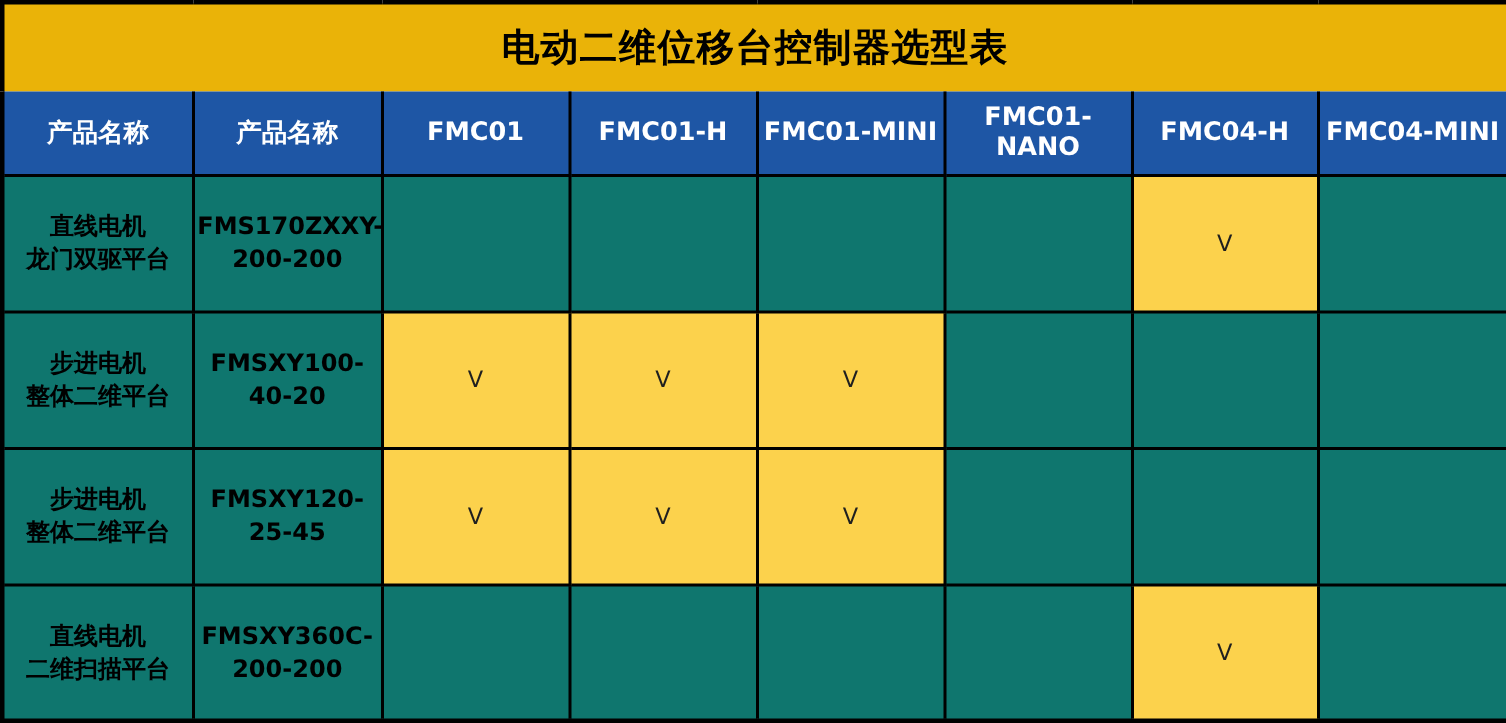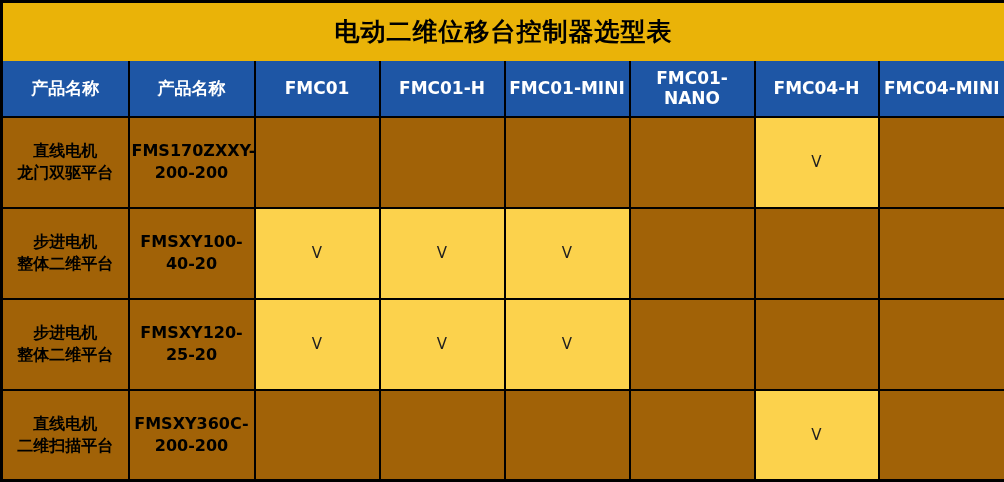--- a/index.html
+++ b/index.html
@@ -41,21 +41,21 @@
     text-align:center;vertical-align:middle;
     border:2px solid var(--border);
     border-top:none;
     padding:0 2px;
   }
   
   td.data-cell{
     height:60px;
     border:2px solid var(--border);
     text-align:center;vertical-align:middle;
-    background:#a16207;
+    background:#0f766e;
     padding:0 2px;
   }
   td.name-cell,td.model-cell{
     font-weight:bold;font-size:16px;line-height:22px;
   }
   td.check-cell{
     font-size:15px;color:var(--check);
   }
   td.check-cell.hl{
     background:var(--highlight);
@@ -125,21 +125,21 @@
     <td class="data-cell check-cell"></td>
   </tr>
 
   <tr>
     <td class="data-cell name-cell">
       <div>步进电机</div>
       <div>整体二维平台</div>
     </td>
     <td class="data-cell model-cell">
       <div>FMSXY120-</div>
-      <div>25-20</div>
+      <div>25-45</div>
     </td>
     <td class="data-cell check-cell hl">V</td>
     <td class="data-cell check-cell hl">V</td>
     <td class="data-cell check-cell hl">V</td>
     <td class="data-cell check-cell"></td>
     <td class="data-cell check-cell"></td>
     <td class="data-cell check-cell"></td>
   </tr>
 
 

